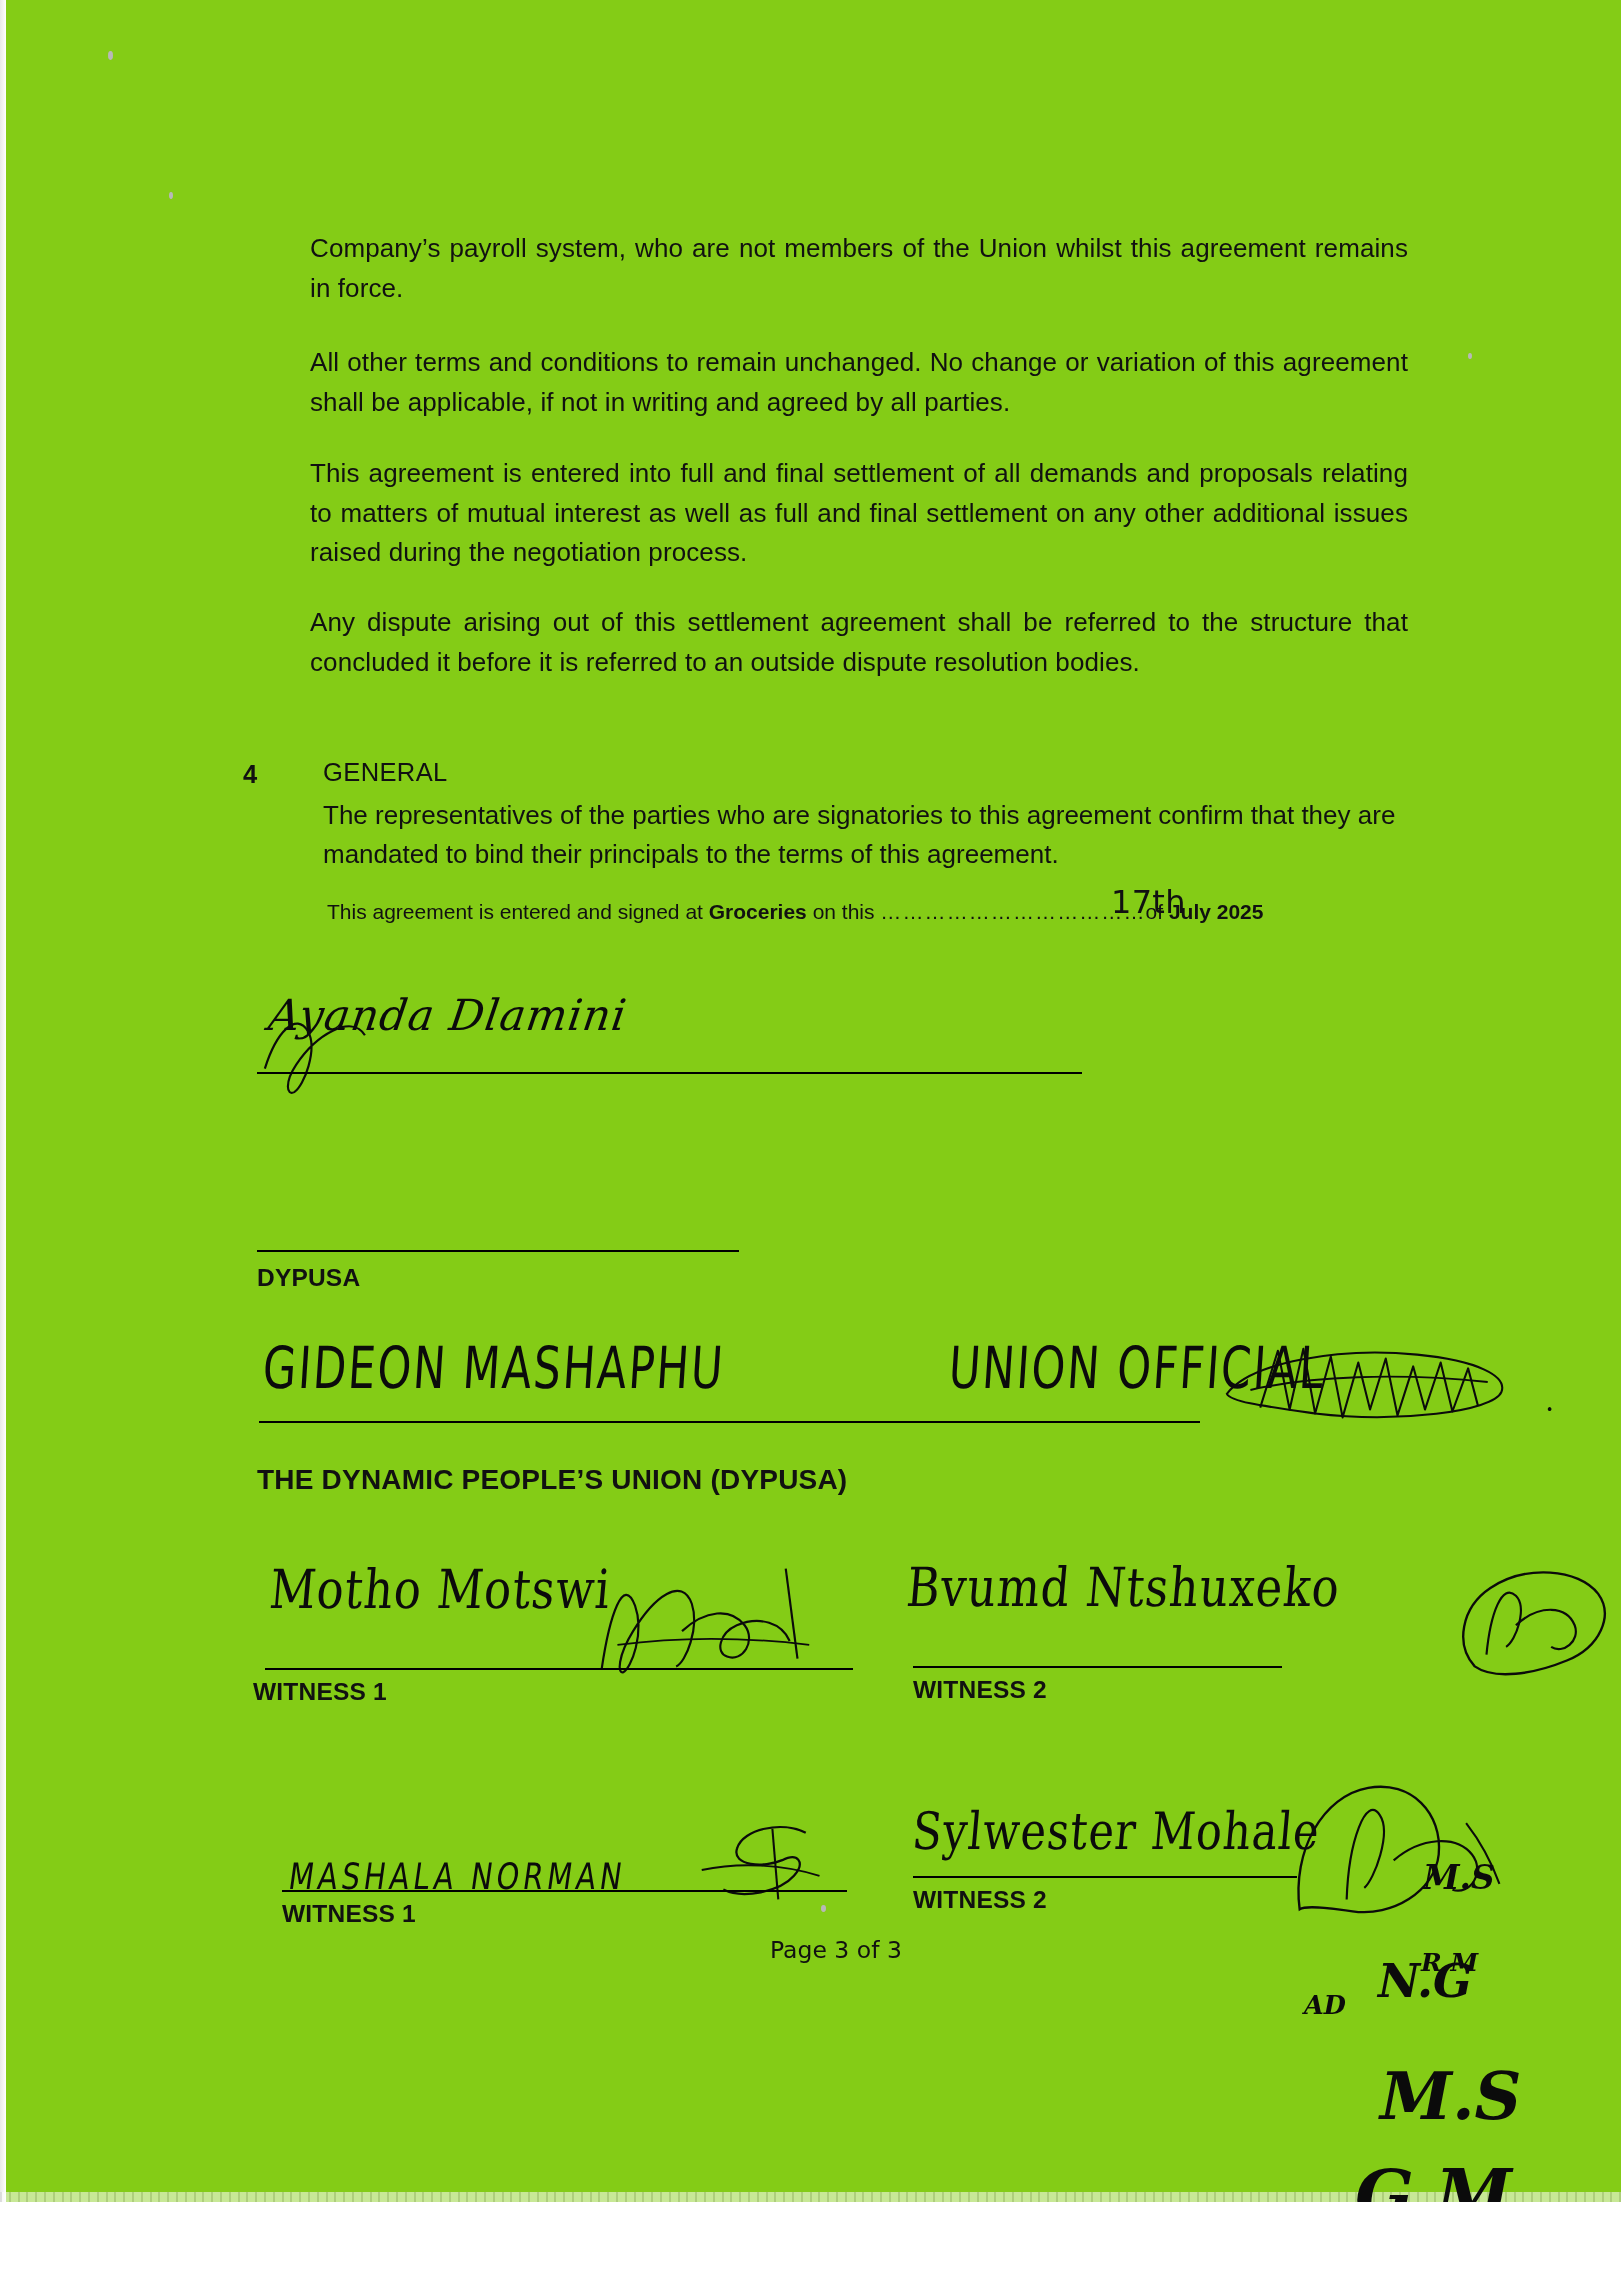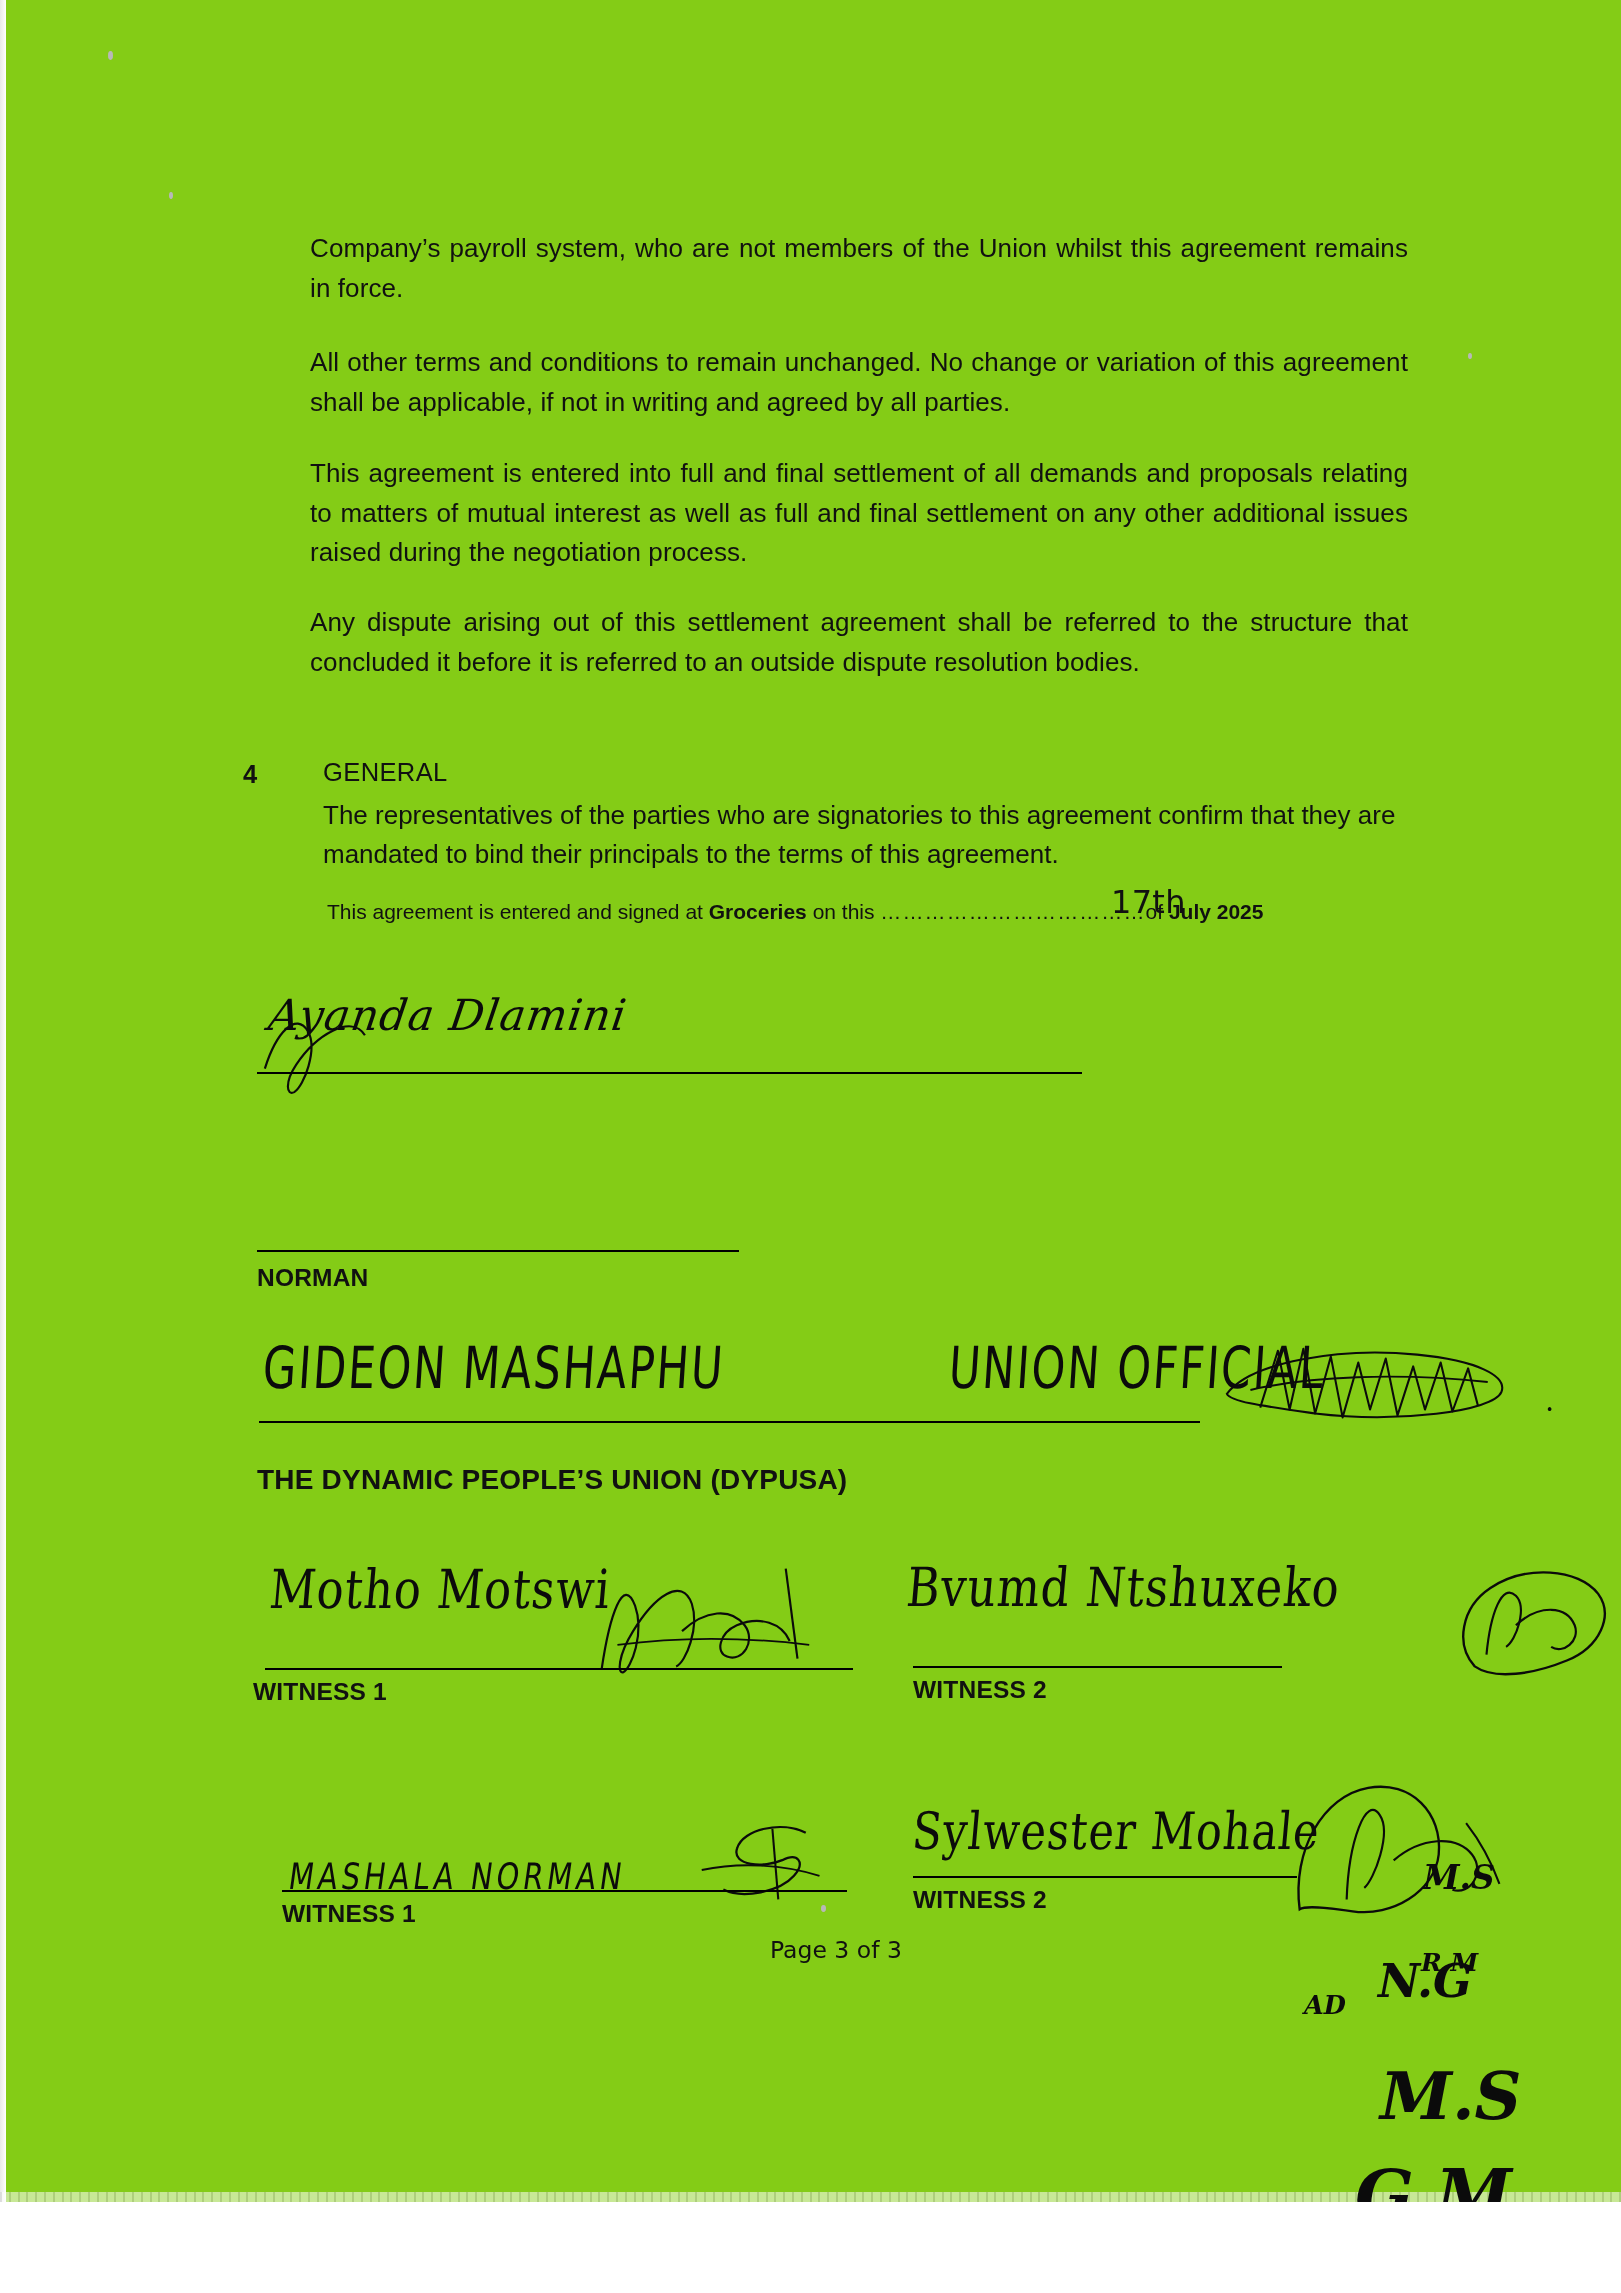--- a/index.html
+++ b/index.html
@@ -212,21 +212,21 @@
   </div>
   <div class="date-overlay" style="left:1111px;top:883px;">17th</div>
 
   <div class="hand hand-cursive" style="left:269px;top:990px;font-size:43px;">Ayanda Dlamini</div>
   <svg class="scribble" style="left:257px;top:992px;" width="412" height="108" viewBox="0 0 420 110">
     <path d="M8 78 C 20 40, 40 20, 52 40 C 62 58, 48 96, 38 102 C 30 106, 28 92, 40 74 C 60 44, 96 22, 110 44" fill="none" stroke="#0b0b0b" stroke-width="2.2"></path>
   </svg>
   <div class="rule" style="left:257px;top:1072px;width:825px;"></div>
 
   <div class="rule thin" style="left:257px;top:1250px;width:482px;"></div>
-  <div class="caption" style="left:257px;top:1264px;">NORMAN</div>
+  <div class="caption" style="left:257px;top:1264px;">DYPUSA</div>
 
   <div class="hand hand-print" style="left:261px;top:1351px;">GIDEON MASHAPHU</div>
   <div class="hand hand-print" style="left:947px;top:1351px;">UNION OFFICIAL</div>
   <svg class="scribble" style="left:1221px;top:1333px;" width="304" height="108" viewBox="0 0 310 110">
     <path d="M6 62 C 30 30, 120 14, 200 22 C 262 28, 292 44, 286 60 C 278 80, 180 92, 96 82 C 40 74, 10 70, 6 62 Z" fill="none" stroke="#0b0b0b" stroke-width="2.1"></path>
     <path d="M40 76 L 58 18 L 70 78 L 84 16 L 96 82 L 112 24 L 124 86 L 140 30 L 152 78 L 168 26 L 180 84 L 196 34 L 208 78 L 224 30 L 236 80 L 252 36 L 262 74" fill="none" stroke="#0b0b0b" stroke-width="2.1" stroke-linejoin="round"></path>
     <path d="M30 58 C 90 44, 180 40, 272 50" fill="none" stroke="#0b0b0b" stroke-width="2"></path>
   </svg>
   <div class="hand" style="left:1545px;top:1384px;font-size:29px;">.</div>
   <div class="rule" style="left:259px;top:1421px;width:941px;"></div>

